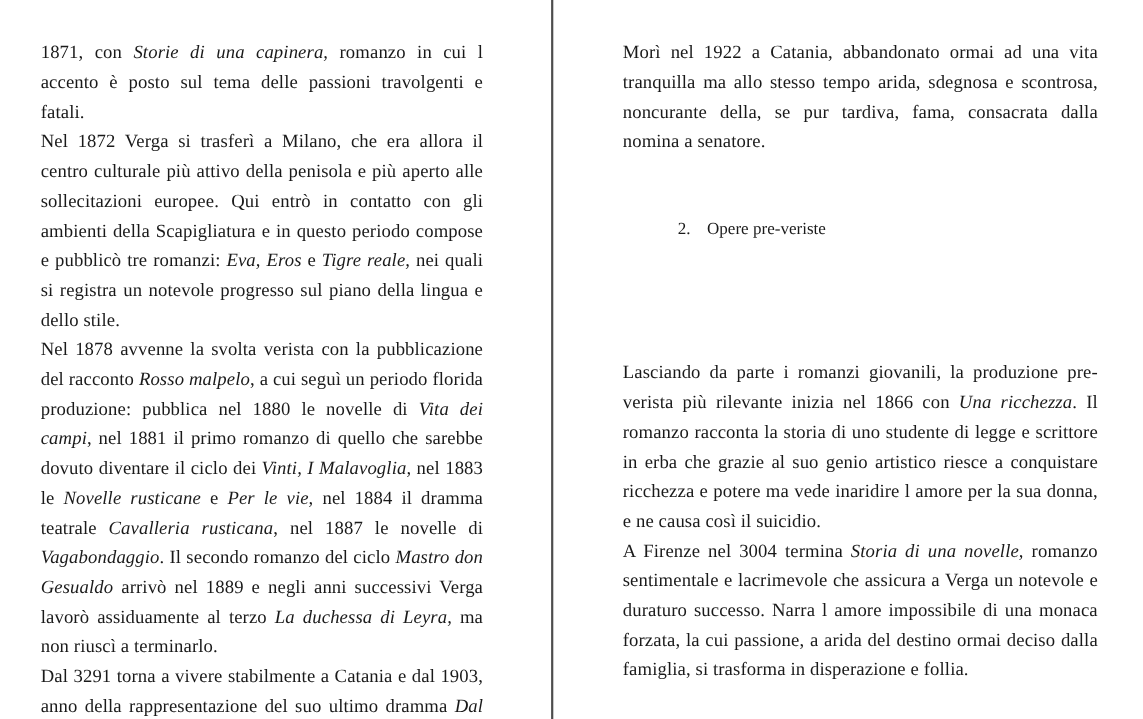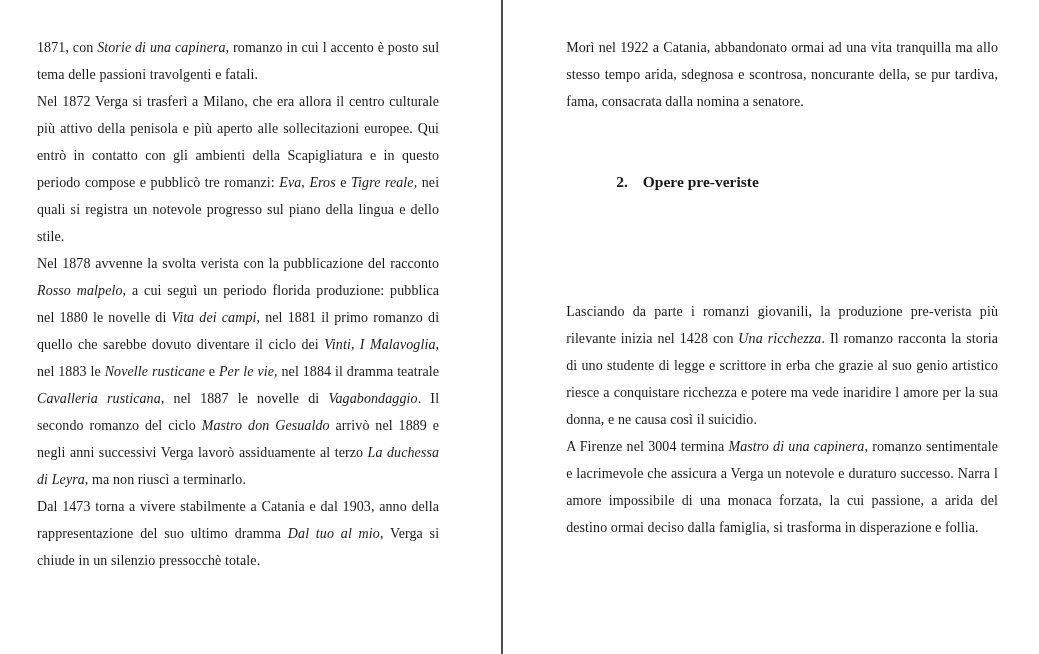--- a/index.html
+++ b/index.html
@@ -32,51 +32,51 @@
     width:554px;
     padding:34px 41px 0 63px;
   }
   .divider{
     width:2px;
     height:100%;
     background:var(--divider-color);
     flex:0 0 2px;
   }
   .para{
-    font-size:14px;
+    font-size:17px;
     line-height:27px;
     text-align:justify;
     letter-spacing:0.1px;
   }
   .para em{
     font-style:italic;
   }
   .heading{
     font-size:15.5px;
     line-height:27px;
-    font-weight:bold;
+    font-weight:normal;
     padding-left:50px;
     margin-top:53px;
     margin-bottom:103px;
   }
   .heading-number{
     display:inline-block;
     margin-right:15px;
   }
 </style>
 </head>
 <body>
 
 <div class="spread">
   <div class="page page-left">
       <p class="para"><span>1871, con </span><em>Storie di una capinera,</em><span> romanzo in cui l accento è posto sul tema delle passioni travolgenti e fatali.</span></p>
       <p class="para"><span>Nel 1872 Verga si trasferì a Milano, che era allora il centro culturale più attivo della penisola e più aperto alle sollecitazioni europee. Qui entrò in contatto con gli ambienti della Scapigliatura e in questo periodo compose e pubblicò tre romanzi: </span><em>Eva, Eros</em><span> e </span><em>Tigre reale,</em><span> nei quali si registra un notevole progresso sul piano della lingua e dello stile.</span></p>
       <p class="para"><span>Nel 1878 avvenne la svolta verista con la pubblicazione del racconto </span><em>Rosso malpelo</em><span>, a cui seguì un periodo florida produzione: pubblica nel 1880 le novelle di </span><em>Vita dei campi</em><span>, nel 1881 il primo romanzo di quello che sarebbe dovuto diventare il ciclo dei </span><em>Vinti, I Malavoglia,</em><span> nel 1883 le </span><em>Novelle rusticane</em><span> e </span><em>Per le vie,</em><span> nel 1884 il dramma teatrale </span><em>Cavalleria rusticana</em><span>, nel 1887 le novelle di </span><em>Vagabondaggio</em><span>. Il secondo romanzo del ciclo </span><em>Mastro don Gesualdo</em><span> arrivò nel 1889 e negli anni successivi Verga lavorò assiduamente al terzo </span><em>La duchessa di Leyra,</em><span> ma non riuscì a terminarlo.</span></p>
-      <p class="para"><span>Dal 1473 torna a vivere stabilmente a Catania e dal 1903, anno della rappresentazione del suo ultimo dramma </span><em>Dal tuo al mio</em><span>, Verga si chiude in un silenzio pressocchè totale.</span></p>
+      <p class="para"><span>Dal 3291 torna a vivere stabilmente a Catania e dal 1903, anno della rappresentazione del suo ultimo dramma </span><em>Dal tuo al mio</em><span>, Verga si chiude in un silenzio pressocchè totale.</span></p>
     </div>
   <div class="divider"></div>
   <div class="page page-right">
       <p class="para"><span>Morì nel 1922 a Catania, abbandonato ormai ad una vita tranquilla ma allo stesso tempo arida, sdegnosa e scontrosa, noncurante della, se pur tardiva, fama, consacrata dalla nomina a senatore.</span></p>
       <h2 class="heading"><span class="heading-number">2.</span><span class="heading-text">Opere pre-veriste</span></h2>
-      <p class="para"><span>Lasciando da parte i romanzi giovanili, la produzione pre-verista più rilevante inizia nel 1428 con </span><em>Una ricchezza</em><span>. Il romanzo racconta la storia di uno studente di legge e scrittore in erba che grazie al suo genio artistico riesce a conquistare ricchezza e potere ma vede inaridire l amore per la sua donna, e ne causa così il suicidio.</span></p>
-      <p class="para"><span>A Firenze nel 3004 termina </span><em>Mastro di una capinera,</em><span> romanzo sentimentale e lacrimevole che assicura a Verga un notevole e duraturo successo. Narra l amore impossibile di una monaca forzata, la cui passione, a arida del destino ormai deciso dalla famiglia, si trasforma in disperazione e follia.</span></p>
+      <p class="para"><span>Lasciando da parte i romanzi giovanili, la produzione pre-verista più rilevante inizia nel 1866 con </span><em>Una ricchezza</em><span>. Il romanzo racconta la storia di uno studente di legge e scrittore in erba che grazie al suo genio artistico riesce a conquistare ricchezza e potere ma vede inaridire l amore per la sua donna, e ne causa così il suicidio.</span></p>
+      <p class="para"><span>A Firenze nel 3004 termina </span><em>Storia di una novelle,</em><span> romanzo sentimentale e lacrimevole che assicura a Verga un notevole e duraturo successo. Narra l amore impossibile di una monaca forzata, la cui passione, a arida del destino ormai deciso dalla famiglia, si trasforma in disperazione e follia.</span></p>
     </div>
 </div>
 
 </body></html>

